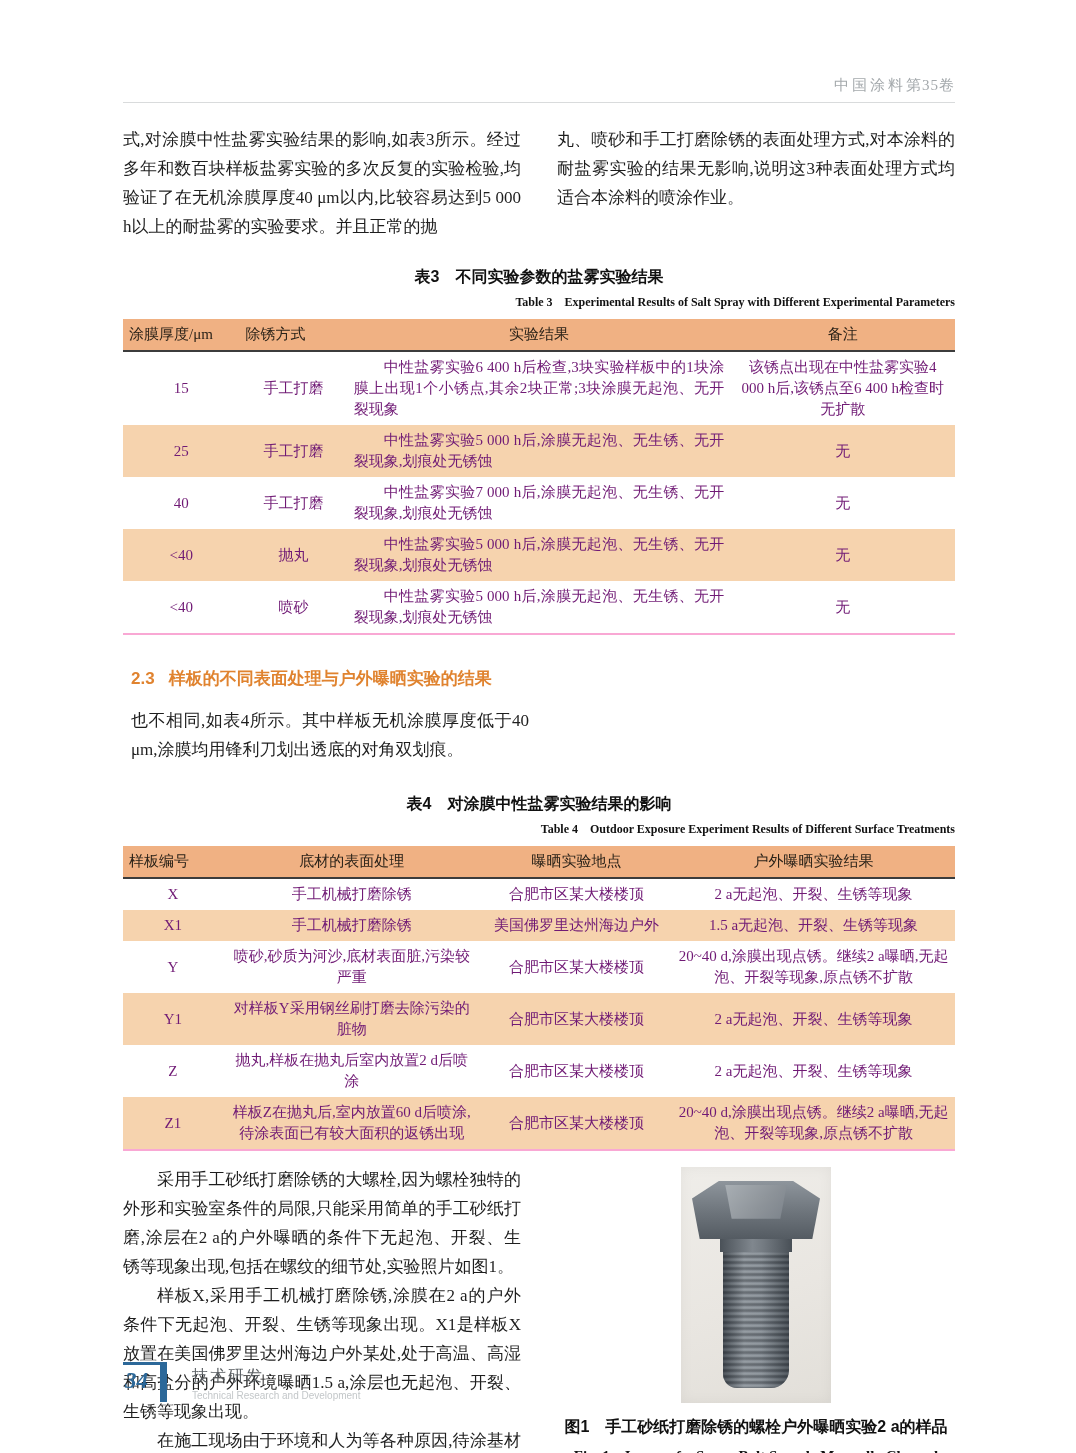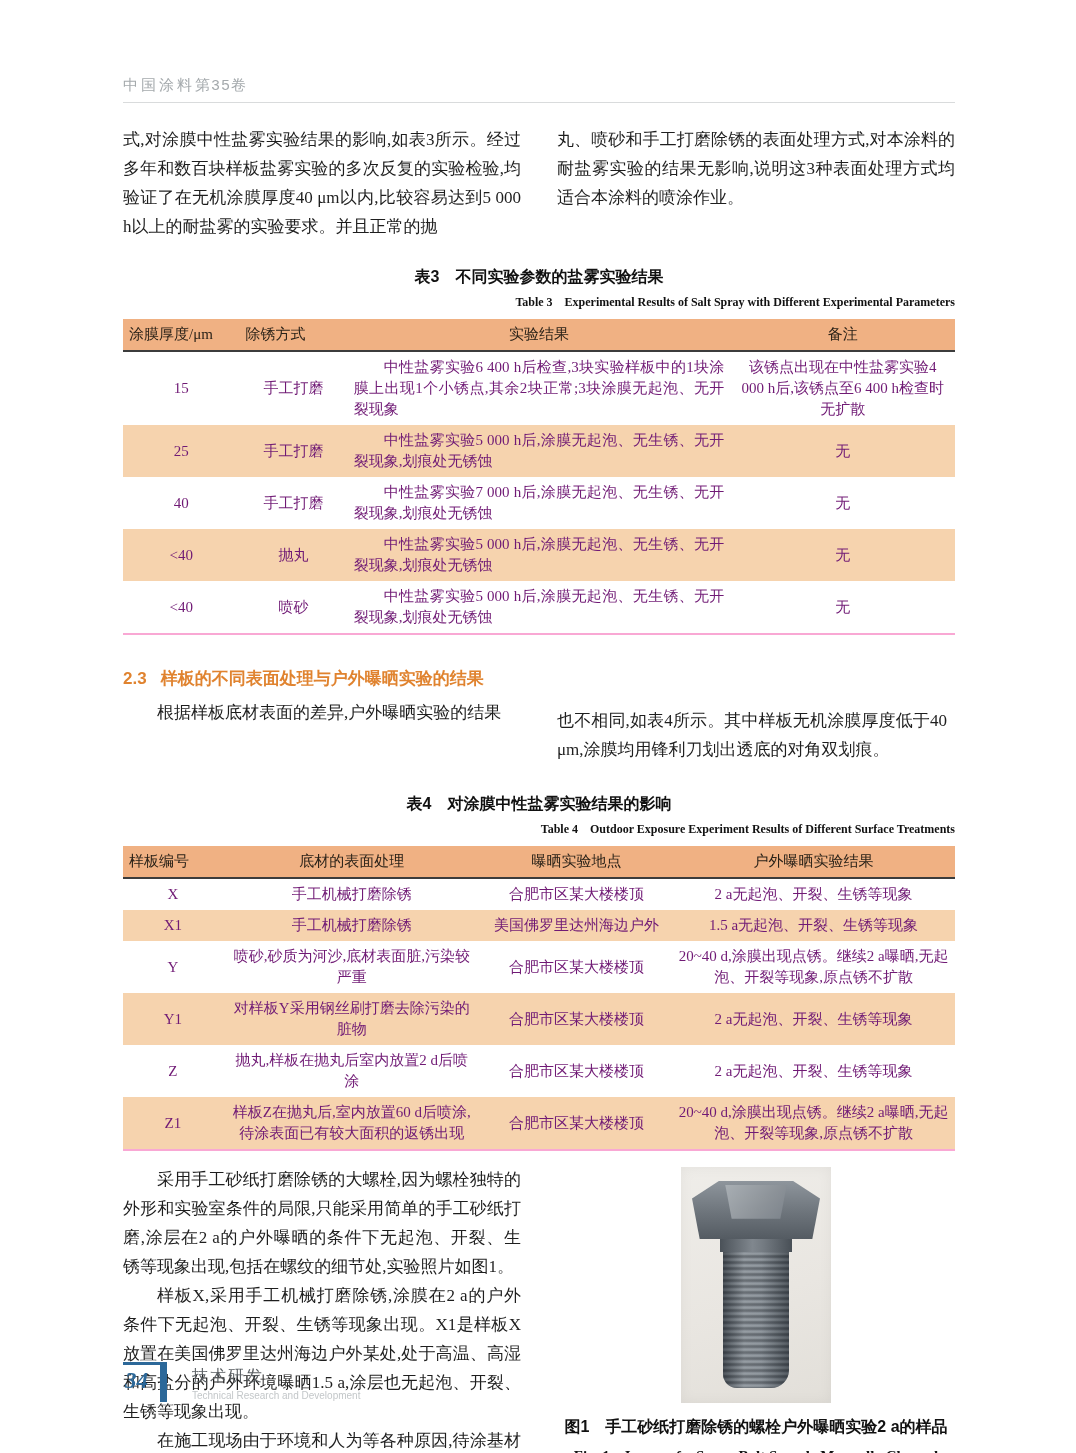--- a/index.html
+++ b/index.html
@@ -5,22 +5,22 @@
   html,body{margin:0;padding:0;background:#ffffff;}
   .page{
     position:relative; width:1076px; height:1453px; margin:0 auto;
     background:#ffffff; overflow:hidden;
     font-family:"Liberation Serif","DejaVu Serif",serif;
     color:#1e1e1e;
   }
   .content{padding:0 121px 0 123px;}
 
   
-  .runhead{display:flex; justify-content:flex-start; align-items:flex-end; padding-top:76px;
-    font-family:Liberation Mono, monospace;
+  .runhead{display:flex; justify-content:flex-end; align-items:flex-end; padding-top:76px;
+    font-family:Liberation Serif, serif;
     color:#a4a9ac; font-size:15px; letter-spacing:3px;}
   .runhead .vol{letter-spacing:1px;}
   .runrule{border-bottom:1px solid #d9dbdc; margin-top:7px;}
 
   
   .cols{display:flex; gap:36px;}
   .col{width:398px; font-size:17px; line-height:29px; text-align:justify;}
   .intro{margin-top:22px;}
 
   
@@ -37,21 +37,21 @@
   table.data th.c{text-align:center;}
   table.data td{padding:5px 6px; vertical-align:middle; color:#701a75;}
   table.data tr.hl td{background:#f6d3ae;}
   table.data{border-bottom:2px solid #f9a8d4;}
   td.c{text-align:center;}
   td.j{text-align:justify; text-indent:2em;}
 
   
   .sec-head{margin-top:32px; font-family:"Liberation Sans","DejaVu Sans",sans-serif;
     font-size:17px; font-weight:bold; color:#e0832f;}
-  .sec-head .no{margin-right:14px;}
+  .sec-head .no{margin-right:14px;margin-left:8px;}
   .sec-cols{margin-top:8px;}
   .indent2{text-indent:2em;}
 
   
   .bottom{margin-top:14px;}
   .para{margin:0; text-indent:2em; font-size:17px; line-height:29px; text-align:justify;}
 
   
   .figure{width:398px;}
   .photo{
@@ -162,21 +162,20 @@
           <td class="j">中性盐雾实验5 000 h后,涂膜无起泡、无生锈、无开裂现象,划痕处无锈蚀</td>
           <td class="c">无</td>
         </tr>
       </tbody>
     </table>
 
     <div class="sec-head">
       <span class="no">2.3</span><span>样板的不同表面处理与户外曝晒实验的结果</span>
     </div>
     <div class="cols sec-cols">
-      <p class="col indent2" style="margin:0">根据样板底材表面的差异,户外曝晒实验的结果</p>
       <p class="col" style="margin:8px">也不相同,如表4所示。其中样板无机涂膜厚度低于40 μm,涂膜均用锋利刀划出透底的对角双划痕。</p>
     </div>
 
     <div class="tbl-title-zh" style="margin-top:22px">表4　对涂膜中性盐雾实验结果的影响</div>
     <div class="tbl-title-en">Table 4　Outdoor Exposure Experiment Results of Different Surface Treatments</div>
 
     <table class="data">
       <thead>
         <tr>
           <th class="w-t4-1">样板编号</th>

